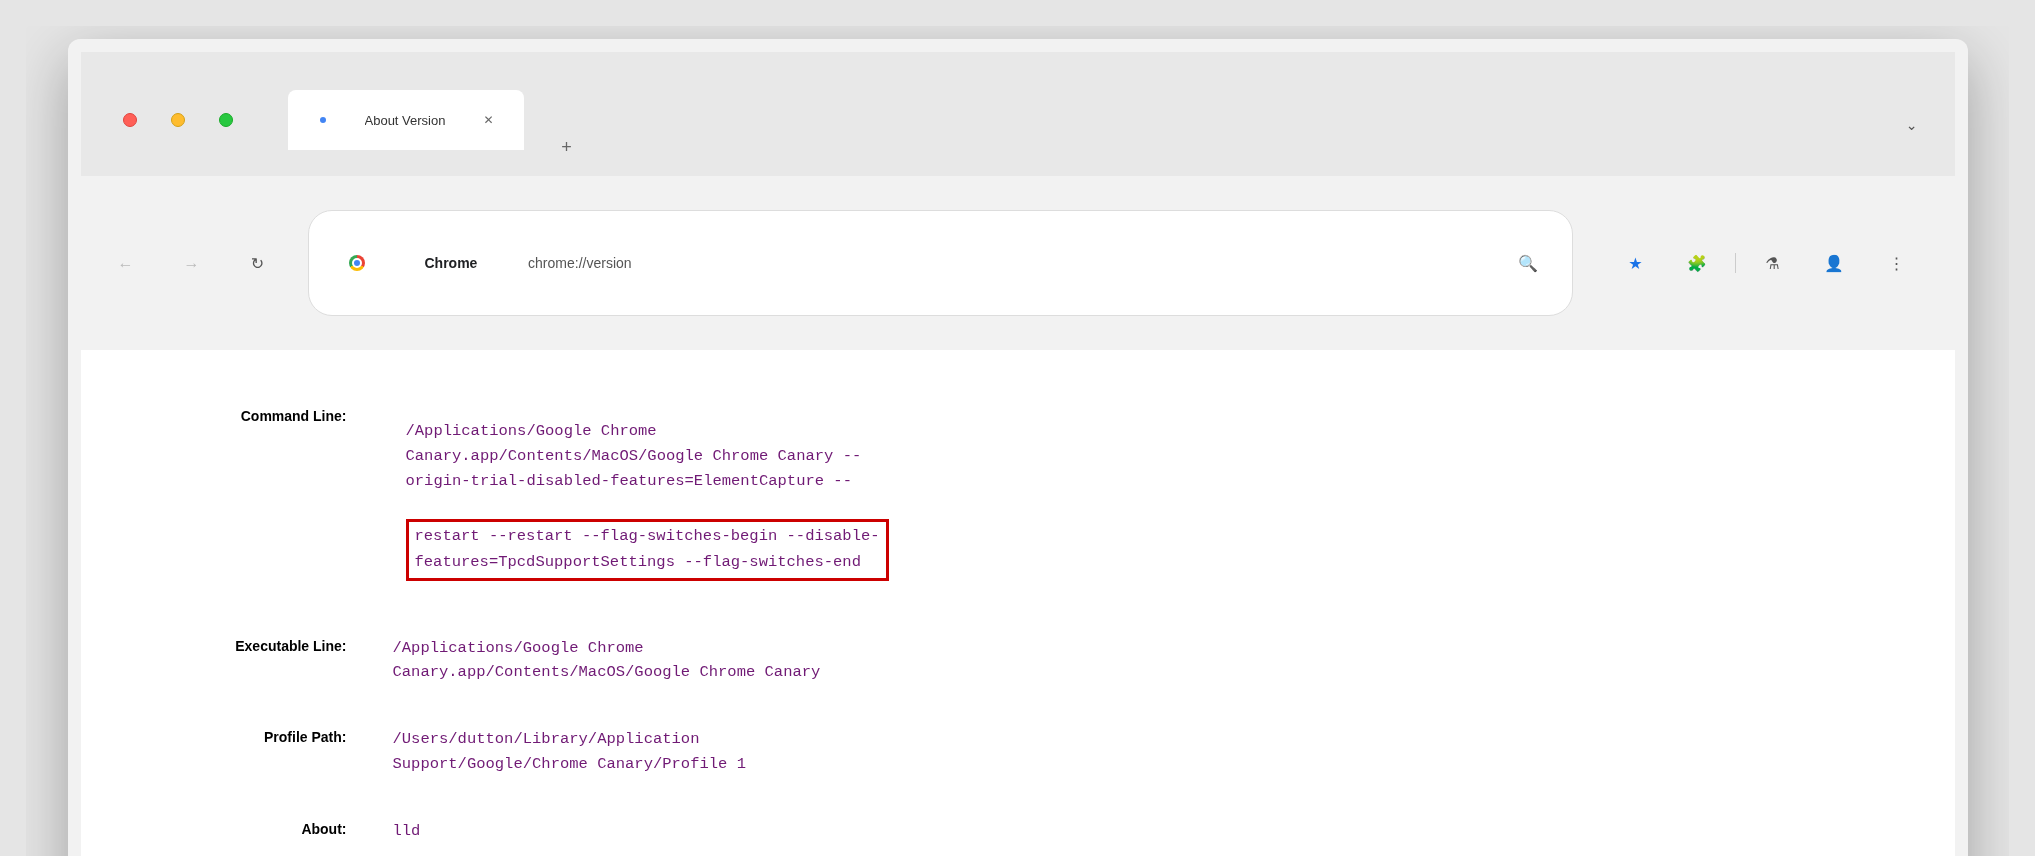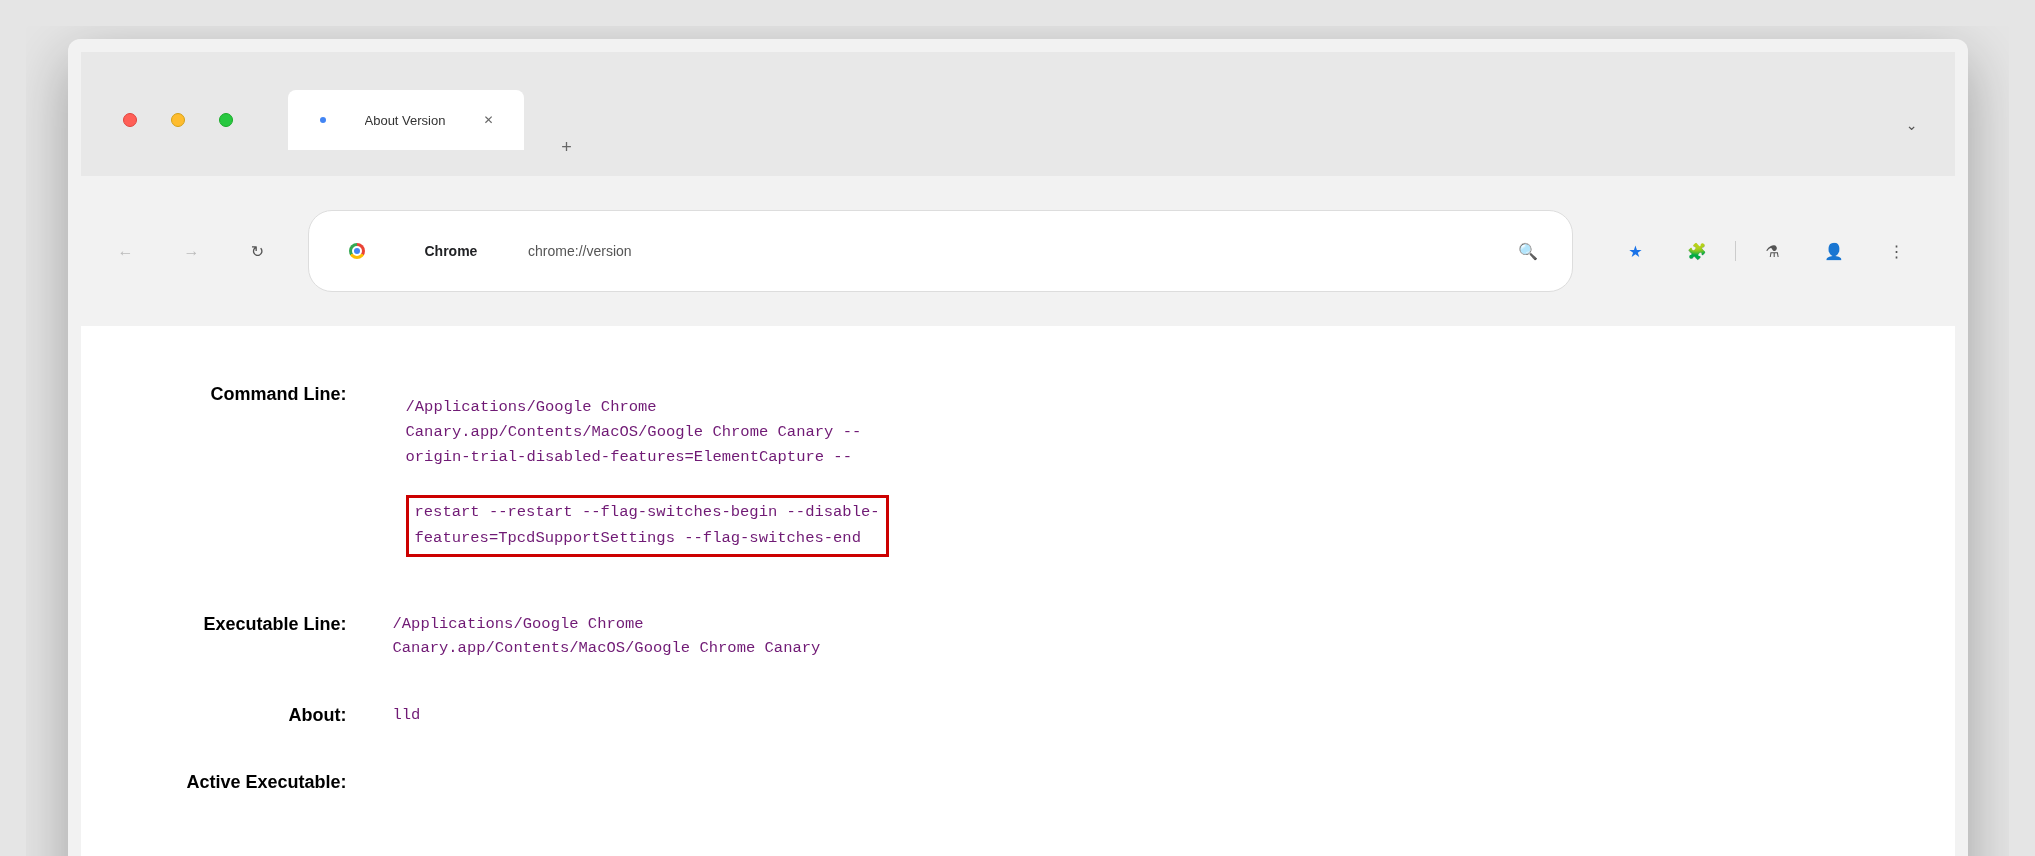--- a/index.html
+++ b/index.html
@@ -168,21 +168,21 @@
     }
     .nav-btn.disabled { color: #bbb; cursor: default; }
 
     .address-bar {
       flex: 1;
       display: flex;
       align-items: center;
       background: #fff;
       border: 1px solid #ddd;
       border-radius: 24px;
-      padding: 6px 14px;
+      padding: 18px 14px;
       gap: 8px;
       cursor: text;
     }
 
     .address-favicon {
       display: flex;
       align-items: center;
     }
 
     .address-text {
@@ -236,21 +236,21 @@
 
     .info-row {
       display: flex;
       align-items: flex-start;
       margin-bottom: 16px;
     }
 
     .info-label {
       font-family: -apple-system, BlinkMacSystemFont, 'Helvetica Neue', sans-serif;
       font-weight: 700;
-      font-size: 18px;
+      font-size: 14px;
       color: #000;
       min-width: 220px;
       text-align: right;
       padding-right: 20px;
       padding-top: 2px;
       white-space: nowrap;
     }
 
     .info-value {
       font-family: 'Courier New', Courier, monospace;
@@ -339,20 +339,26 @@
       </div>
     </div>
 
     <div class="info-row">
       <div class="info-label">Executable Line:</div>
       <div class="info-value">
         /Applications/Google Chrome<br>Canary.app/Contents/MacOS/Google Chrome Canary
       </div>
     </div>
 
+    <div class="info-row">
+      <div class="info-label">Profile Path:</div>
+      <div class="info-value">
+        /Users/dutton/Library/Application<br>Support/Google/Chrome Canary/Profile 1
+      </div>
+    </div>
 
     <div class="info-row">
       <div class="info-label">About:</div>
       <div class="info-value">lld</div>
     </div>
 
     <div class="info-row">
       <div class="info-label">Active Executable:</div>
     </div>
 

